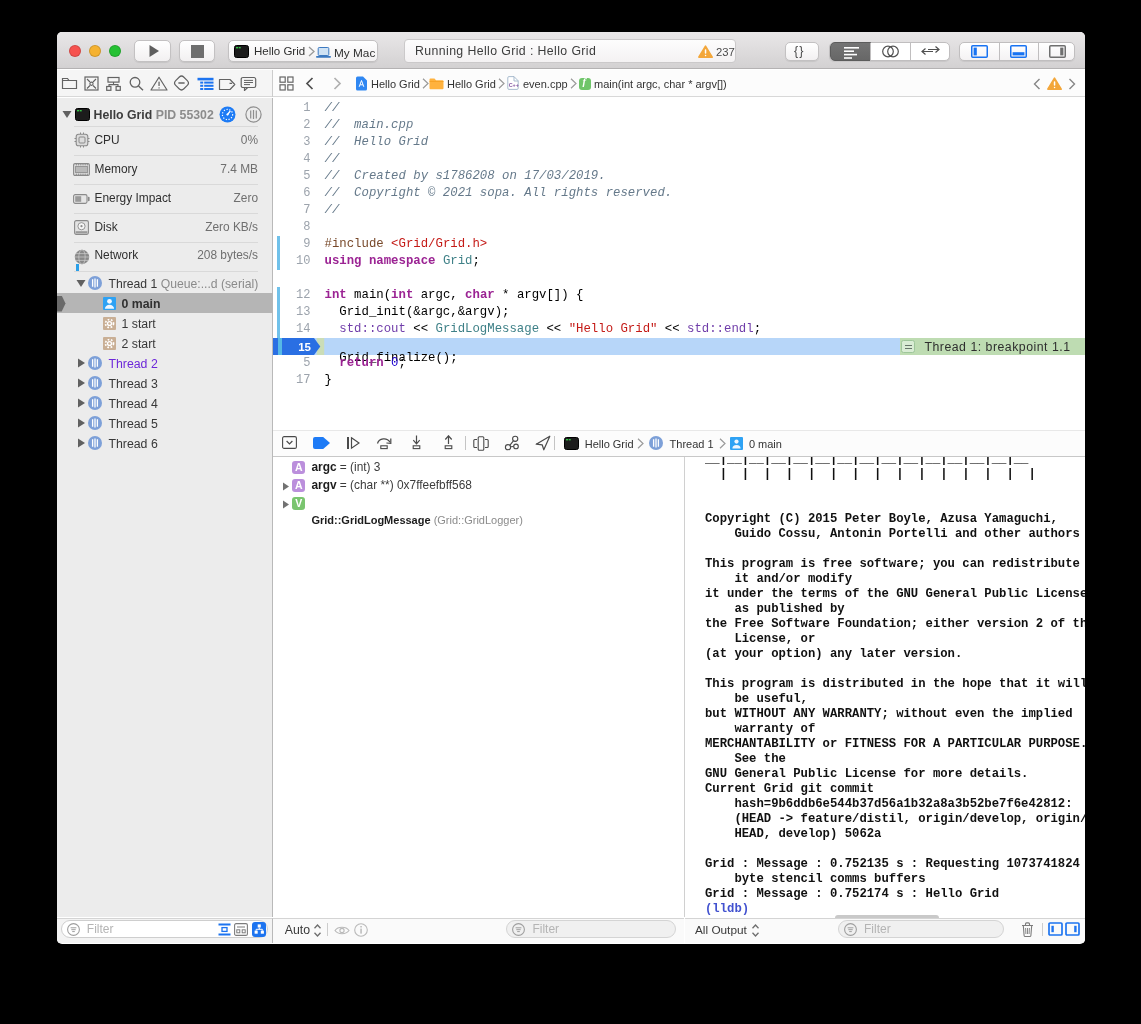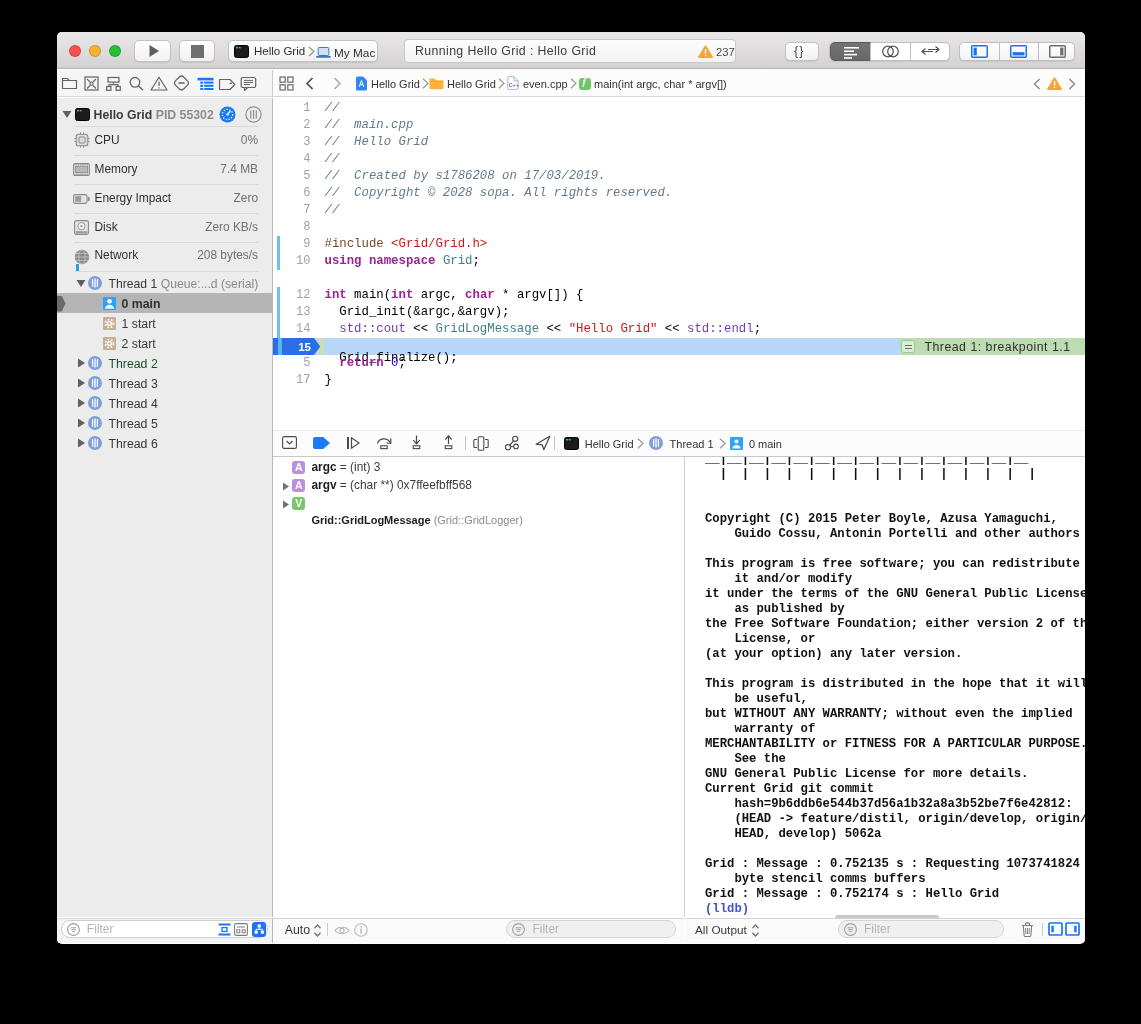--- a/index.html
+++ b/index.html
@@ -358,21 +358,21 @@
   </div>
   <span class="abs" style="left:64.5px; top:304.5px; font-size:12.3px; color:#383838;">2 start</span>
 
   <svg width="9" height="10" style="position:absolute; left:20px; top:326px;" viewBox="0 0 9 10">
     <path d="M1 0.5 L8 5 L1 9.5 Z" fill="#606060"></path>
   </svg>
   <svg width="14" height="14" style="position:absolute; left:31px; top:324px;" viewBox="0 0 14 14">
     <circle cx="7" cy="7" r="7" fill="#7da0d8"></circle>
     <path d="M4.6 3.2 v7.6 M7 2.6 v8.8 M9.4 3.2 v7.6" stroke="#fff" stroke-width="1.3"></path>
   </svg>
-  <span class="abs" style="left:51.5px; top:324.5px; font-size:12.3px; color:#14532d;">Thread 2</span>
+  <span class="abs" style="left:51.5px; top:324.5px; font-size:12.3px; color:#6d28d9;">Thread 2</span>
   <svg width="9" height="10" style="position:absolute; left:20px; top:346px;" viewBox="0 0 9 10">
     <path d="M1 0.5 L8 5 L1 9.5 Z" fill="#606060"></path>
   </svg>
   <svg width="14" height="14" style="position:absolute; left:31px; top:344px;" viewBox="0 0 14 14">
     <circle cx="7" cy="7" r="7" fill="#7da0d8"></circle>
     <path d="M4.6 3.2 v7.6 M7 2.6 v8.8 M9.4 3.2 v7.6" stroke="#fff" stroke-width="1.3"></path>
   </svg>
   <span class="abs" style="left:51.5px; top:344.5px; font-size:12.3px; color:#383838;">Thread 3</span>
   <svg width="9" height="10" style="position:absolute; left:20px; top:366px;" viewBox="0 0 9 10">
     <path d="M1 0.5 L8 5 L1 9.5 Z" fill="#606060"></path>
@@ -417,21 +417,21 @@
 
     <div class="abs" style="left:3.8px; top:138px; width:3.6px; height:34px; background:#70c1ea;"></div>
     <div class="abs" style="left:3.8px; top:189px; width:3.6px; height:51px; background:#70c1ea;"></div>
     <div class="abs" style="left:5px; top:240px; width:4.4px; height:17px; background:#56b9e6;"></div>
 
     <div class="codeline" style="top:2px;"><span class="lnum">1</span><span class="code cmt">//</span></div>
     <div class="codeline" style="top:19px;"><span class="lnum">2</span><span class="code cmt">//  main.cpp</span></div>
     <div class="codeline" style="top:36px;"><span class="lnum">3</span><span class="code cmt">//  Hello Grid</span></div>
     <div class="codeline" style="top:53px;"><span class="lnum">4</span><span class="code cmt">//</span></div>
     <div class="codeline" style="top:70px;"><span class="lnum">5</span><span class="code cmt">//  Created by s1786208 on 17/03/2019.</span></div>
-    <div class="codeline" style="top:87px;"><span class="lnum">6</span><span class="code cmt">//  Copyright © 2028 sopa. All rights reserved.</span></div>
+    <div class="codeline" style="top:87px;"><span class="lnum">6</span><span class="code cmt">//  Copyright © 2021 sopa. All rights reserved.</span></div>
     <div class="codeline" style="top:104px;"><span class="lnum">7</span><span class="code cmt">//</span></div>
     <div class="codeline" style="top:121px;"><span class="lnum">8</span></div>
     <div class="codeline" style="top:138px;"><span class="lnum">9</span><span class="code"><span class="pre">#include</span> <span class="str">&lt;Grid/Grid.h&gt;</span></span></div>
     <div class="codeline" style="top:155px;"><span class="lnum">10</span><span class="code"><span class="kw">using namespace</span> <span class="cls">Grid</span>;</span></div>
     <div class="codeline" style="top:189px;"><span class="lnum">12</span><span class="code"><span class="kw">int</span> main(<span class="kw">int</span> argc, <span class="kw">char</span> * argv[]) {</span></div>
     <div class="codeline" style="top:206px;"><span class="lnum">13</span><span class="code">  Grid_init(&amp;argc,&amp;argv);</span></div>
     <div class="codeline" style="top:223px;"><span class="lnum">14</span><span class="code">  <span class="ns">std::cout</span> &lt;&lt; <span class="cls">GridLogMessage</span> &lt;&lt; <span class="str">"Hello Grid"</span> &lt;&lt; <span class="ns">std::endl</span>;</span></div>
     <div class="codeline" style="top:252px;"><span class="code">  Grid_finalize();</span></div>
     <div class="codeline" style="top:257px;"><span class="lnum">5</span><span class="code">  <span class="kw">return</span> <span class="num">0</span>;</span></div>
     <div class="codeline" style="top:274px;"><span class="lnum">17</span><span class="code">}</span></div>

